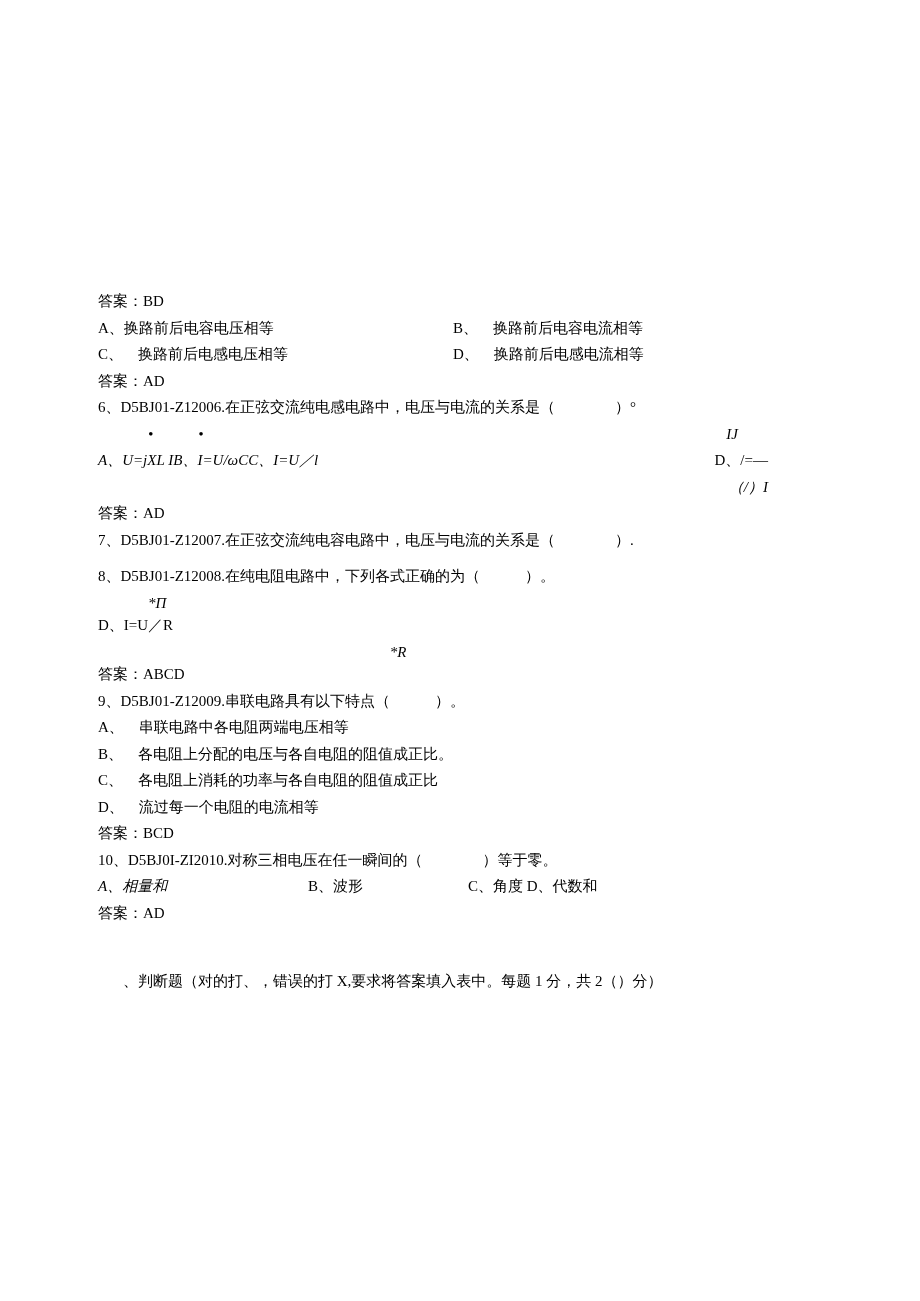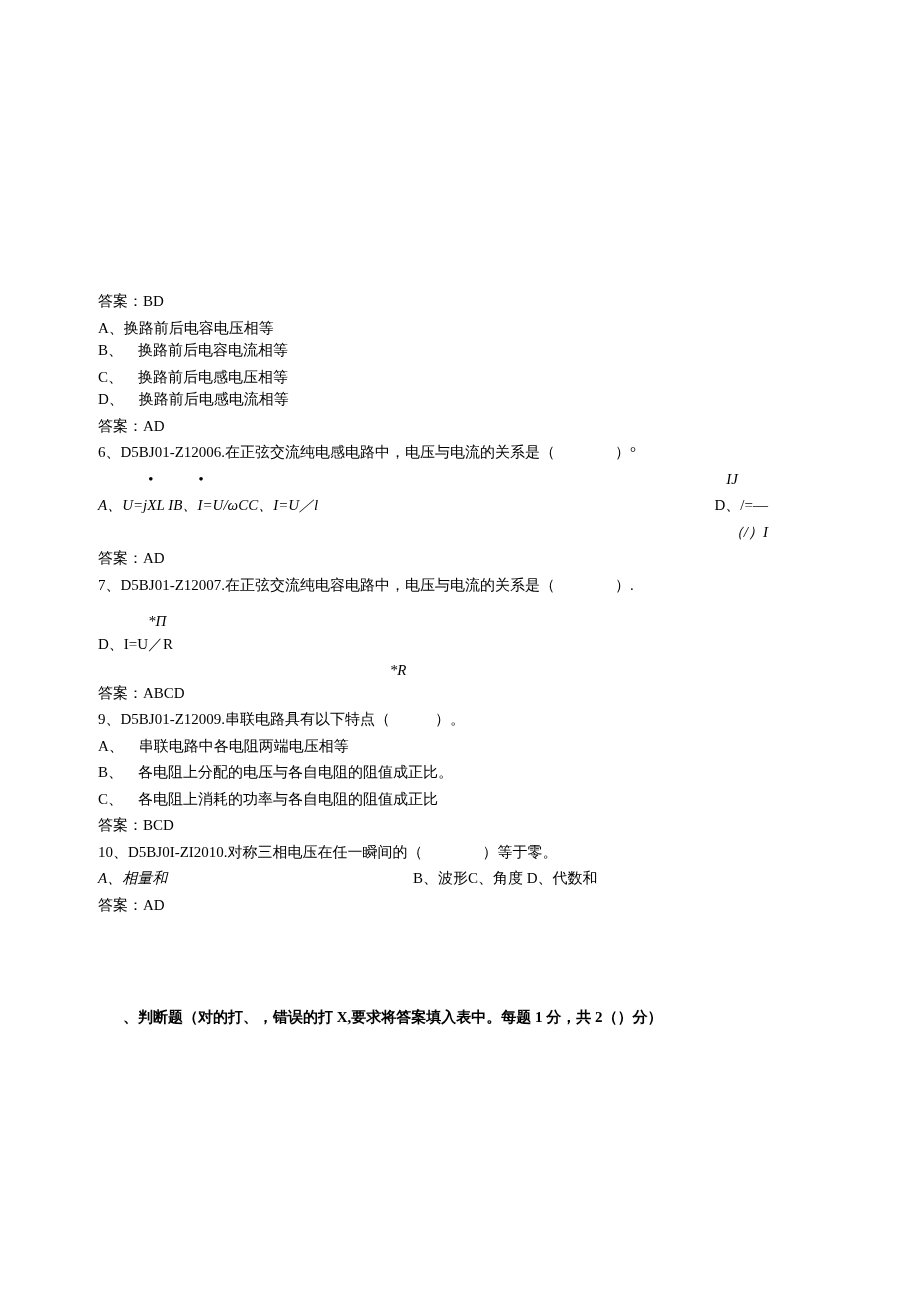--- a/index.html
+++ b/index.html
@@ -14,21 +14,20 @@
   }
   .page {
     padding: 290px 170px 0 98px;
   }
   .line {
     margin-bottom: 4px;
     white-space: nowrap;
   }
   .q5-opts {
     display: flex;
-    flex-direction: column;
   }
   .q5-ab { width: 355px; }
   .q5-c { width: 355px; }
   .q6-line {
     display: flex;
     align-items: flex-start;
   }
   .q6-main { flex: 0 0 500px; }
   .q6-d1 { flex: 0 0 90px; text-align: right; font-style: italic; }
   .q6-wrap {
@@ -43,25 +42,24 @@
   }
   .q7-a { font-style: italic; }
   .q8-wrap { display: flex; }
   .q8-abc { flex: 0 0 430px; }
   .q8-num { font-style: italic; font-family: sans-serif; font-weight: bold; }
   .q8-sup { display: block; margin-left: 50px; font-style: italic; }
   .q8-d { flex: 0 0 220px; text-align: left; }
   .q8-sub { display: block; text-align: center; font-style: italic; }
   .q10-opts { display: flex; }
   .q10-a { width: 210px; font-style: italic; }
-  .q10-b { width: 160px; text-align: right; }
+  .q10-b { width: 160px; }
   .footer {
-    margin-top: 90px;
+    margin-top: 46px;
     padding-left: 25px;
-    font-weight: bold;
   }
   .ital { font-style: italic; }
   .sub { font-size: 11px; vertical-align: sub; }
 </style>
 </head>
 <body>
 
 <div class="page">
 
   <div class="line">答案：BD</div>
@@ -89,31 +87,33 @@
     <span class="q6-d2">D、/=—</span>
   </div>
   <div class="line" style="text-align:right;padding-right:0;">
     <span class="q6-frac" style="display:inline-block;width:670px;text-align:right">（/）I</span>
   </div>
   <div class="line">答案：AD</div>
 
   <div class="line">7、D5BJ01-Z12007.在正弦交流纯电容电路中，电压与电流的关系是（　　　　）.</div>
   <div class="line" style="height:6px"></div>
 
+  <div class="line">8、D5BJ01-Z12008.在纯电阻电路中，下列各式正确的为（　　　）。</div>
   <span class="q8-sup">*П</span>
   <div class="line q8-wrap">
     <span class="q8-d">D、I=U／R</span>
   </div>
   <span class="q8-sub" style="margin-left:100px;width:400px">*R</span>
   <div class="line">答案：ABCD</div>
 
   <div class="line">9、D5BJ01-Z12009.串联电路具有以下特点（　　　）。</div>
   <div class="line">A、　串联电路中各电阻两端电压相等</div>
   <div class="line">B、　各电阻上分配的电压与各自电阻的阻值成正比。</div>
   <div class="line">C、　各电阻上消耗的功率与各自电阻的阻值成正比</div>
+  <div class="line">D、　流过每一个电阻的电流相等</div>
   <div class="line">答案：BCD</div>
 
   <div class="line">10、D5BJ0I-ZI2010.对称三相电压在任一瞬间的（　　　　）等于零。</div>
   <div class="line q10-opts">
     <span class="q10-a">A、相量和</span>
     <span class="q10-b">B、波形</span>
     <span>C、角度 D、代数和</span>
   </div>
   <div class="line">答案：AD</div>
 

